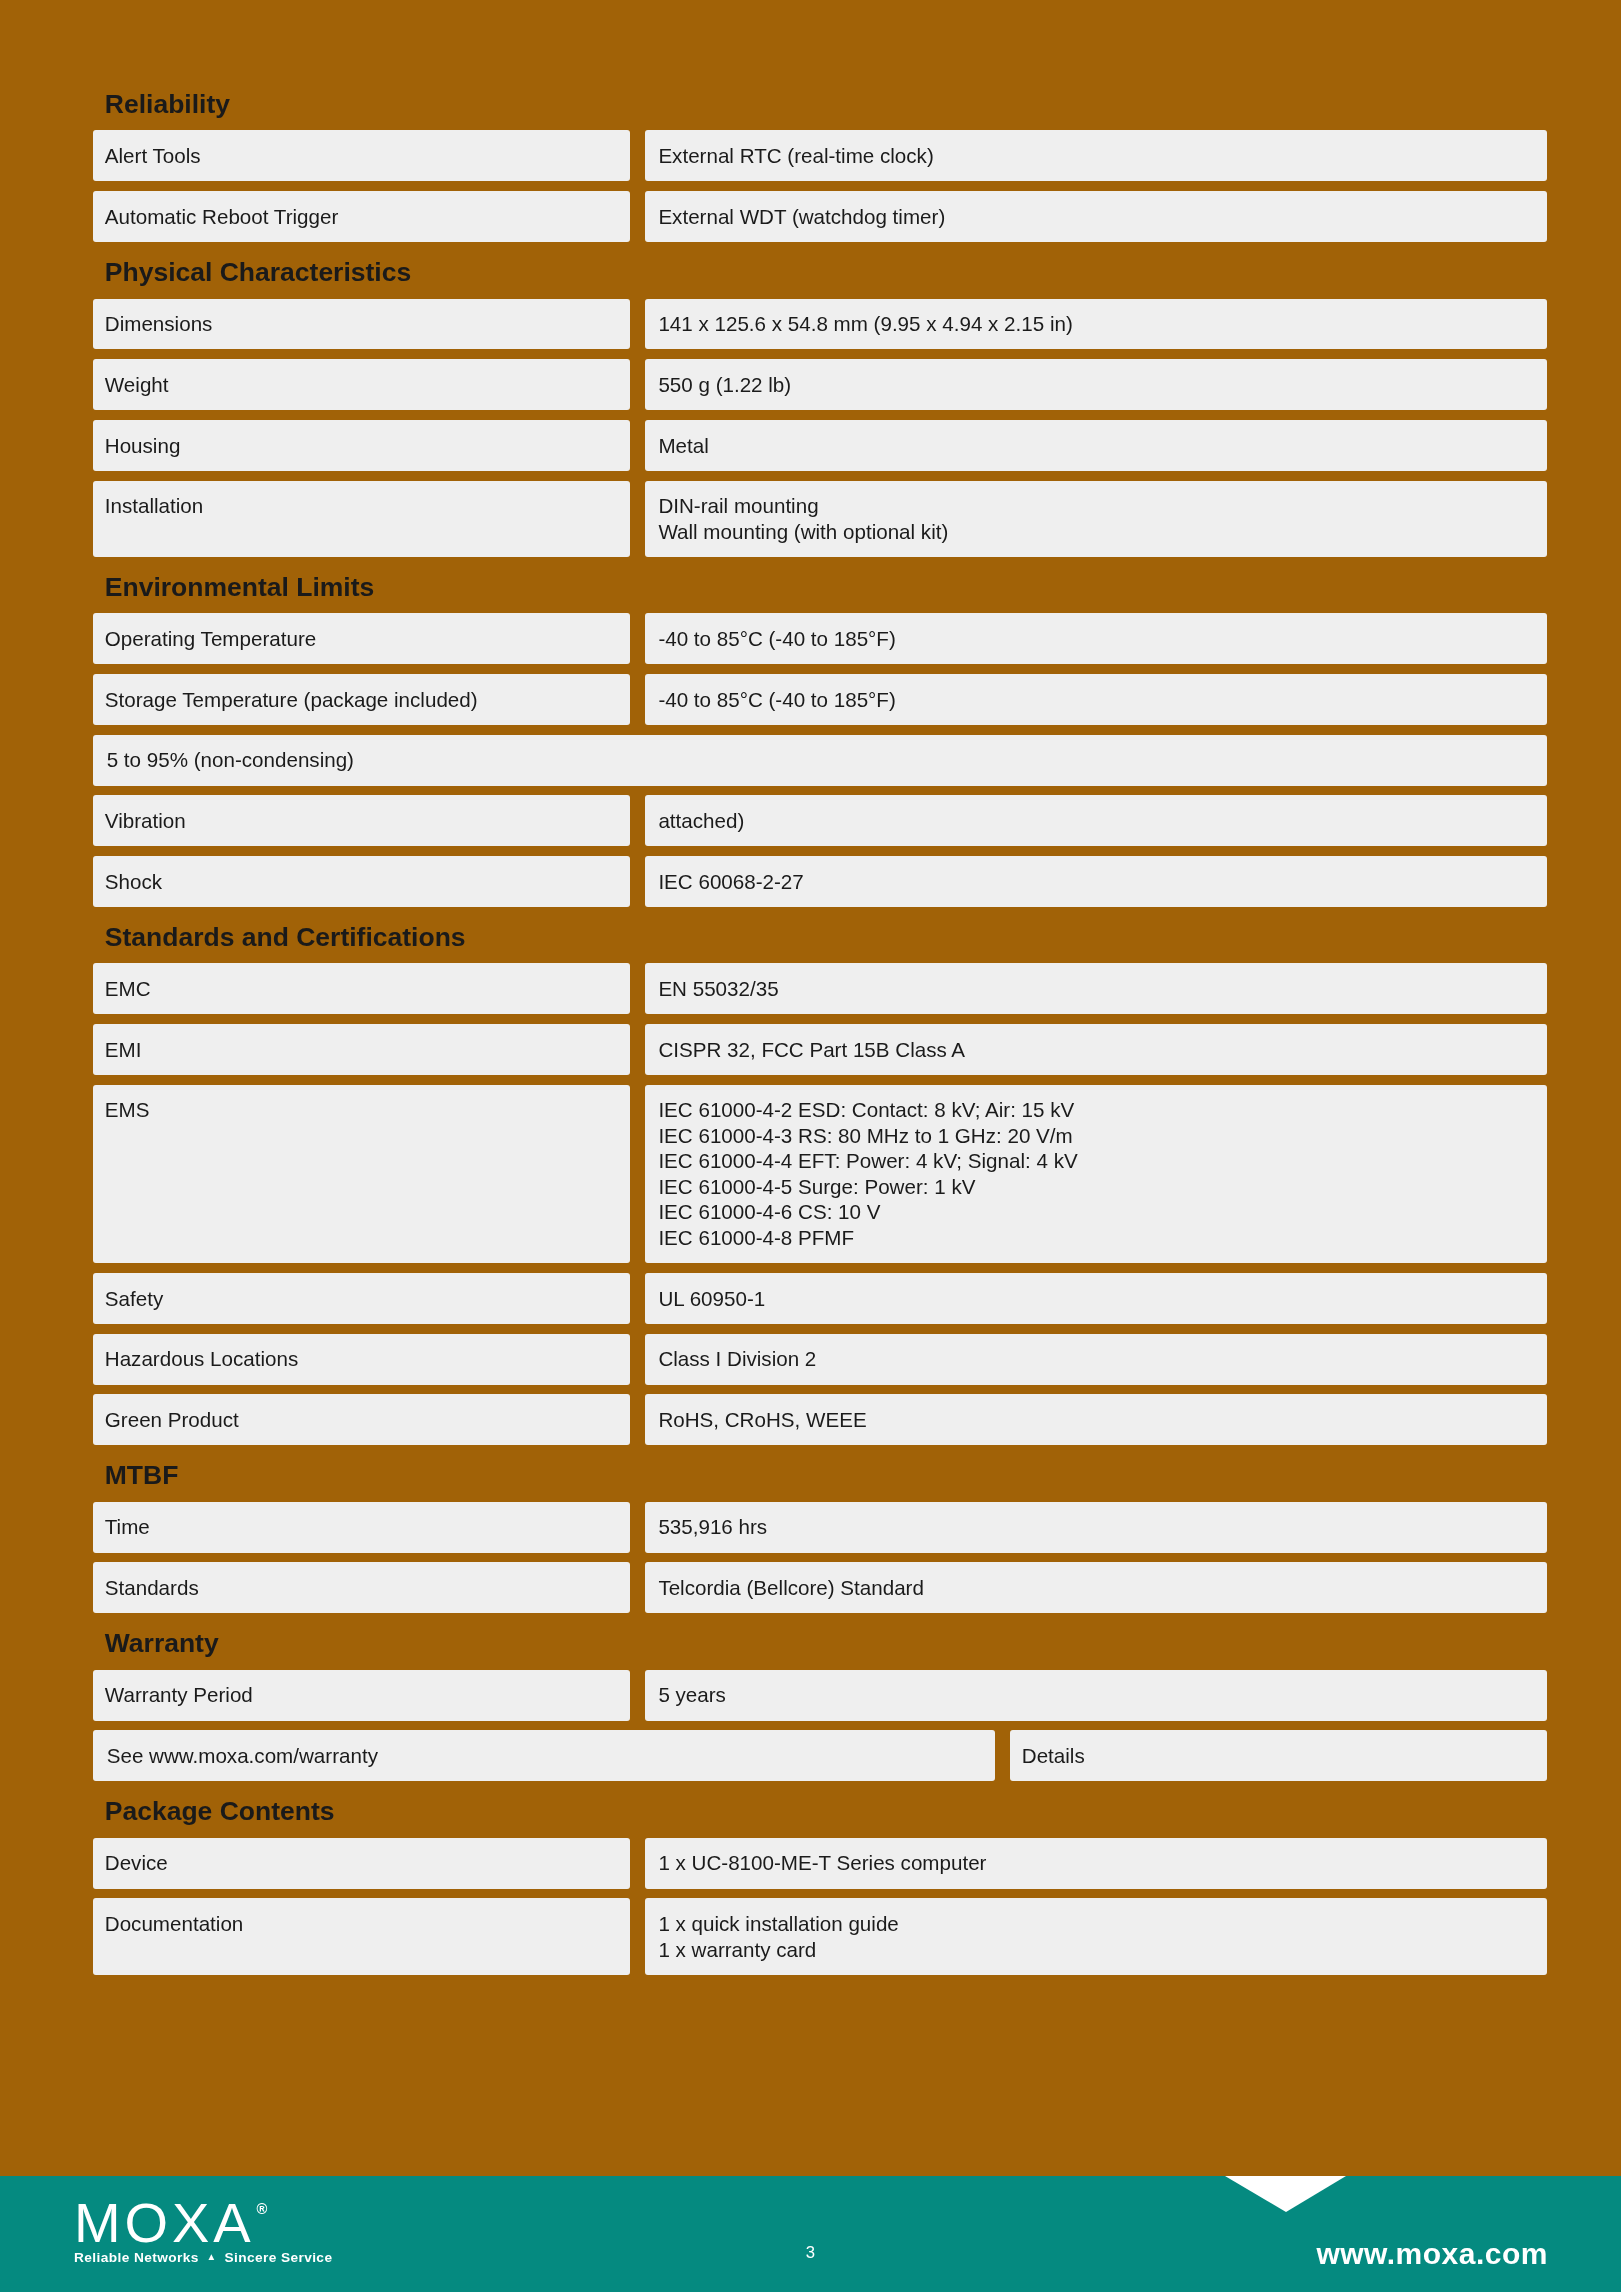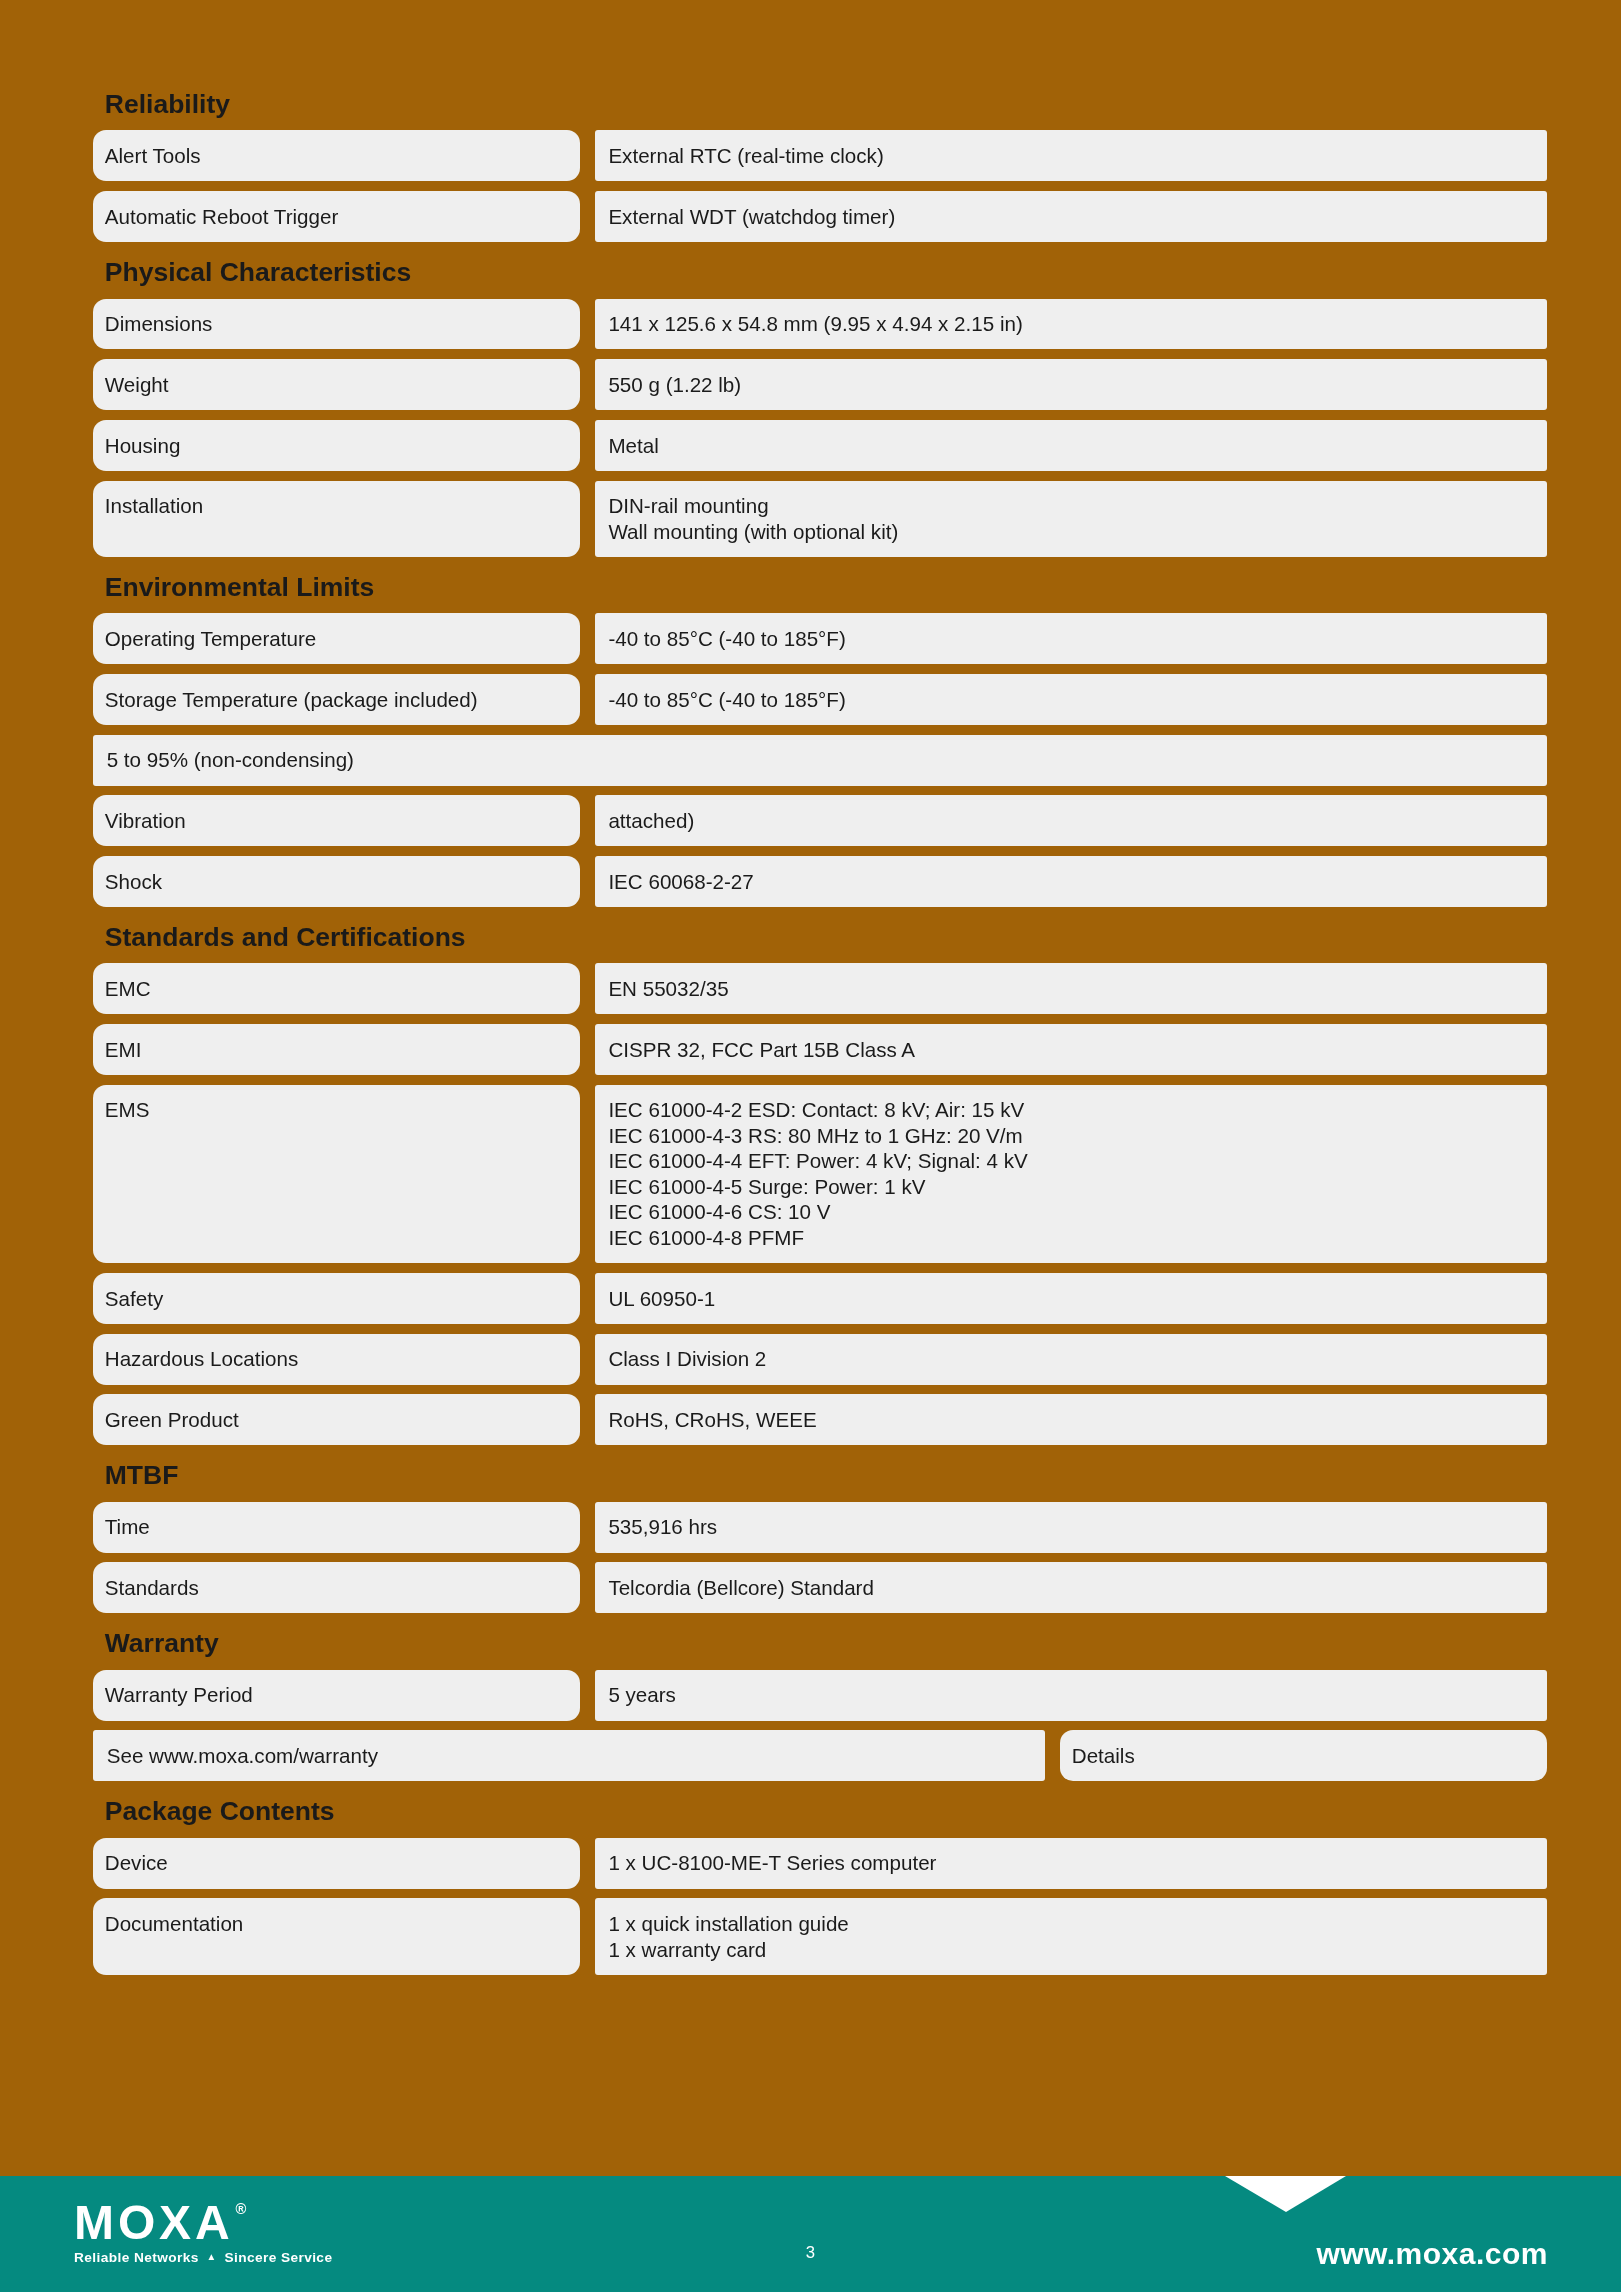--- a/index.html
+++ b/index.html
@@ -29,25 +29,24 @@
     margin-bottom:9.8px;
   }
   .cell{
     background:var(--cellbg,#efefef);
     border-radius:2.9px;
     font-size:20.6px;
     line-height:25.5px;
     padding:12.7px 13.7px;
   }
   .cell.label{
-    width:487px;
+    width:537px;
     box-sizing:border-box;
     padding-left:11.8px;
     flex:none;
-    border-radius:13px;
   }
   .cell.value{
     flex:1;
   }
   .footer{
     position:absolute;
     left:0;bottom:0;
     width:1621px;height:117px;
     background:var(--teal,#058a80);
   }
@@ -61,22 +60,22 @@
   }
   .logo-block{
     position:absolute;
     left:74px;top:27.4px;
     color:#ffffff;
   }
   .logo-row{
     display:flex;align-items:flex-start;
   }
   .logo-text{
-    font-size:48px;
-    font-weight:700;
+    font-size:56px;
+    font-weight:400;
     letter-spacing:3.9px;
     line-height:39px;
     color:#ffffff;
   }
   .reg{
     font-size:14.7px;
     font-weight:700;
     line-height:13.7px;
     margin-left:2px;
   }

